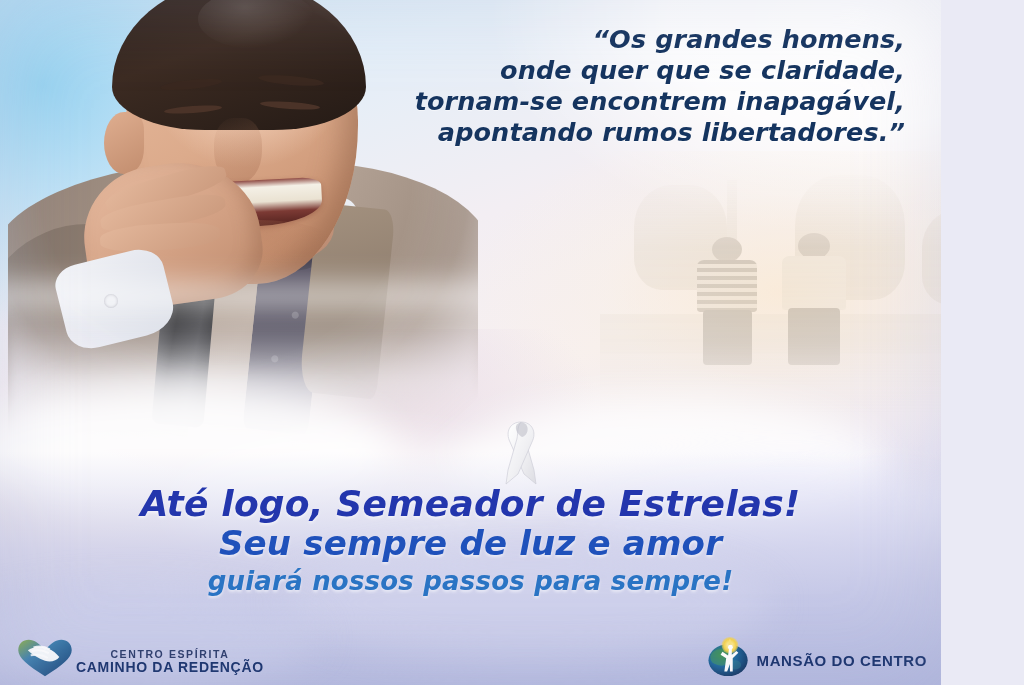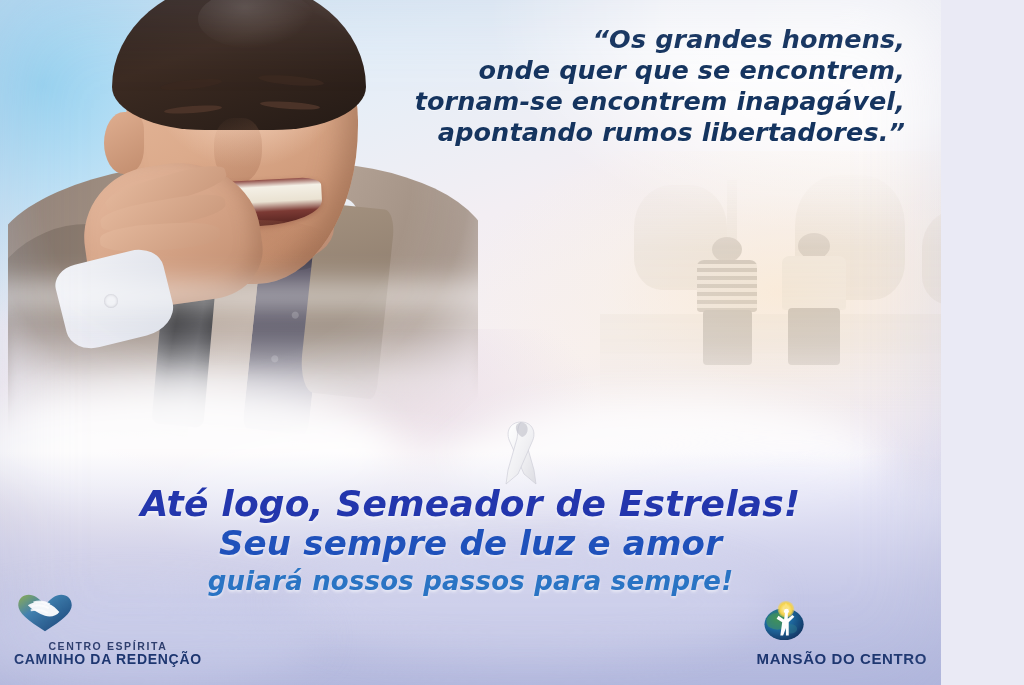--- a/index.html
+++ b/index.html
@@ -266,21 +266,21 @@
     font-style:italic;font-weight:700;
     letter-spacing:.2px;
     text-shadow:0 2px 3px rgba(255,255,255,.55);
   }
   .msg-1{font-size:36px;line-height:40px;color:#2336ad;}
   .msg-2{font-size:34px;line-height:38px;color:#1f51bb;}
   .msg-3{font-size:26px;line-height:38px;color:#2a74c4;}
 
   
   .logo{
-    position:absolute;bottom:18px;display:flex;flex-direction:column;align-items:flex-start;
+    position:absolute;bottom:2px;display:flex;flex-direction:row;align-items:center;
   }
   .logo-left{left:14px;}
   .logo-right{right:14px;}
   .logo-mark{display:block;}
   .logo-text{
     text-align:center;line-height:1.06;margin-top:3px;
     font-family:"Liberation Sans", sans-serif;
   }
   .logo-top{
     display:block;font-size:10.5px;font-weight:700;letter-spacing:1.6px;color:#2b3b6b;
@@ -363,21 +363,21 @@
   <div class="cloud c1"></div>
   <div class="cloud c2"></div>
   <div class="cloud c3"></div>
   <div class="cloud c4"></div>
   <div class="bg-lav-bottom"></div>
   <div class="cloud c6"></div>
   <div class="cloud c7"></div>
 
   <div class="quote">
     <span class="quote-line">“Os grandes homens,</span>
-    <span class="quote-line">onde quer que se encontrem,</span>
+    <span class="quote-line">onde quer que se claridade,</span>
     <span class="quote-line">tornam-se encontrem inapagável,</span>
     <span class="quote-line">apontando rumos libertadores.”</span>
   </div>
 
   <div class="ribbon">
     <svg viewBox="0 0 70 80" width="70" height="80" aria-hidden="true">
       <defs>
         <linearGradient id="rg" x1="0" y1="0" x2="1" y2="1">
           <stop offset="0%" stop-color="#ffffff"></stop>
           <stop offset="55%" stop-color="#f0f0f3"></stop>

